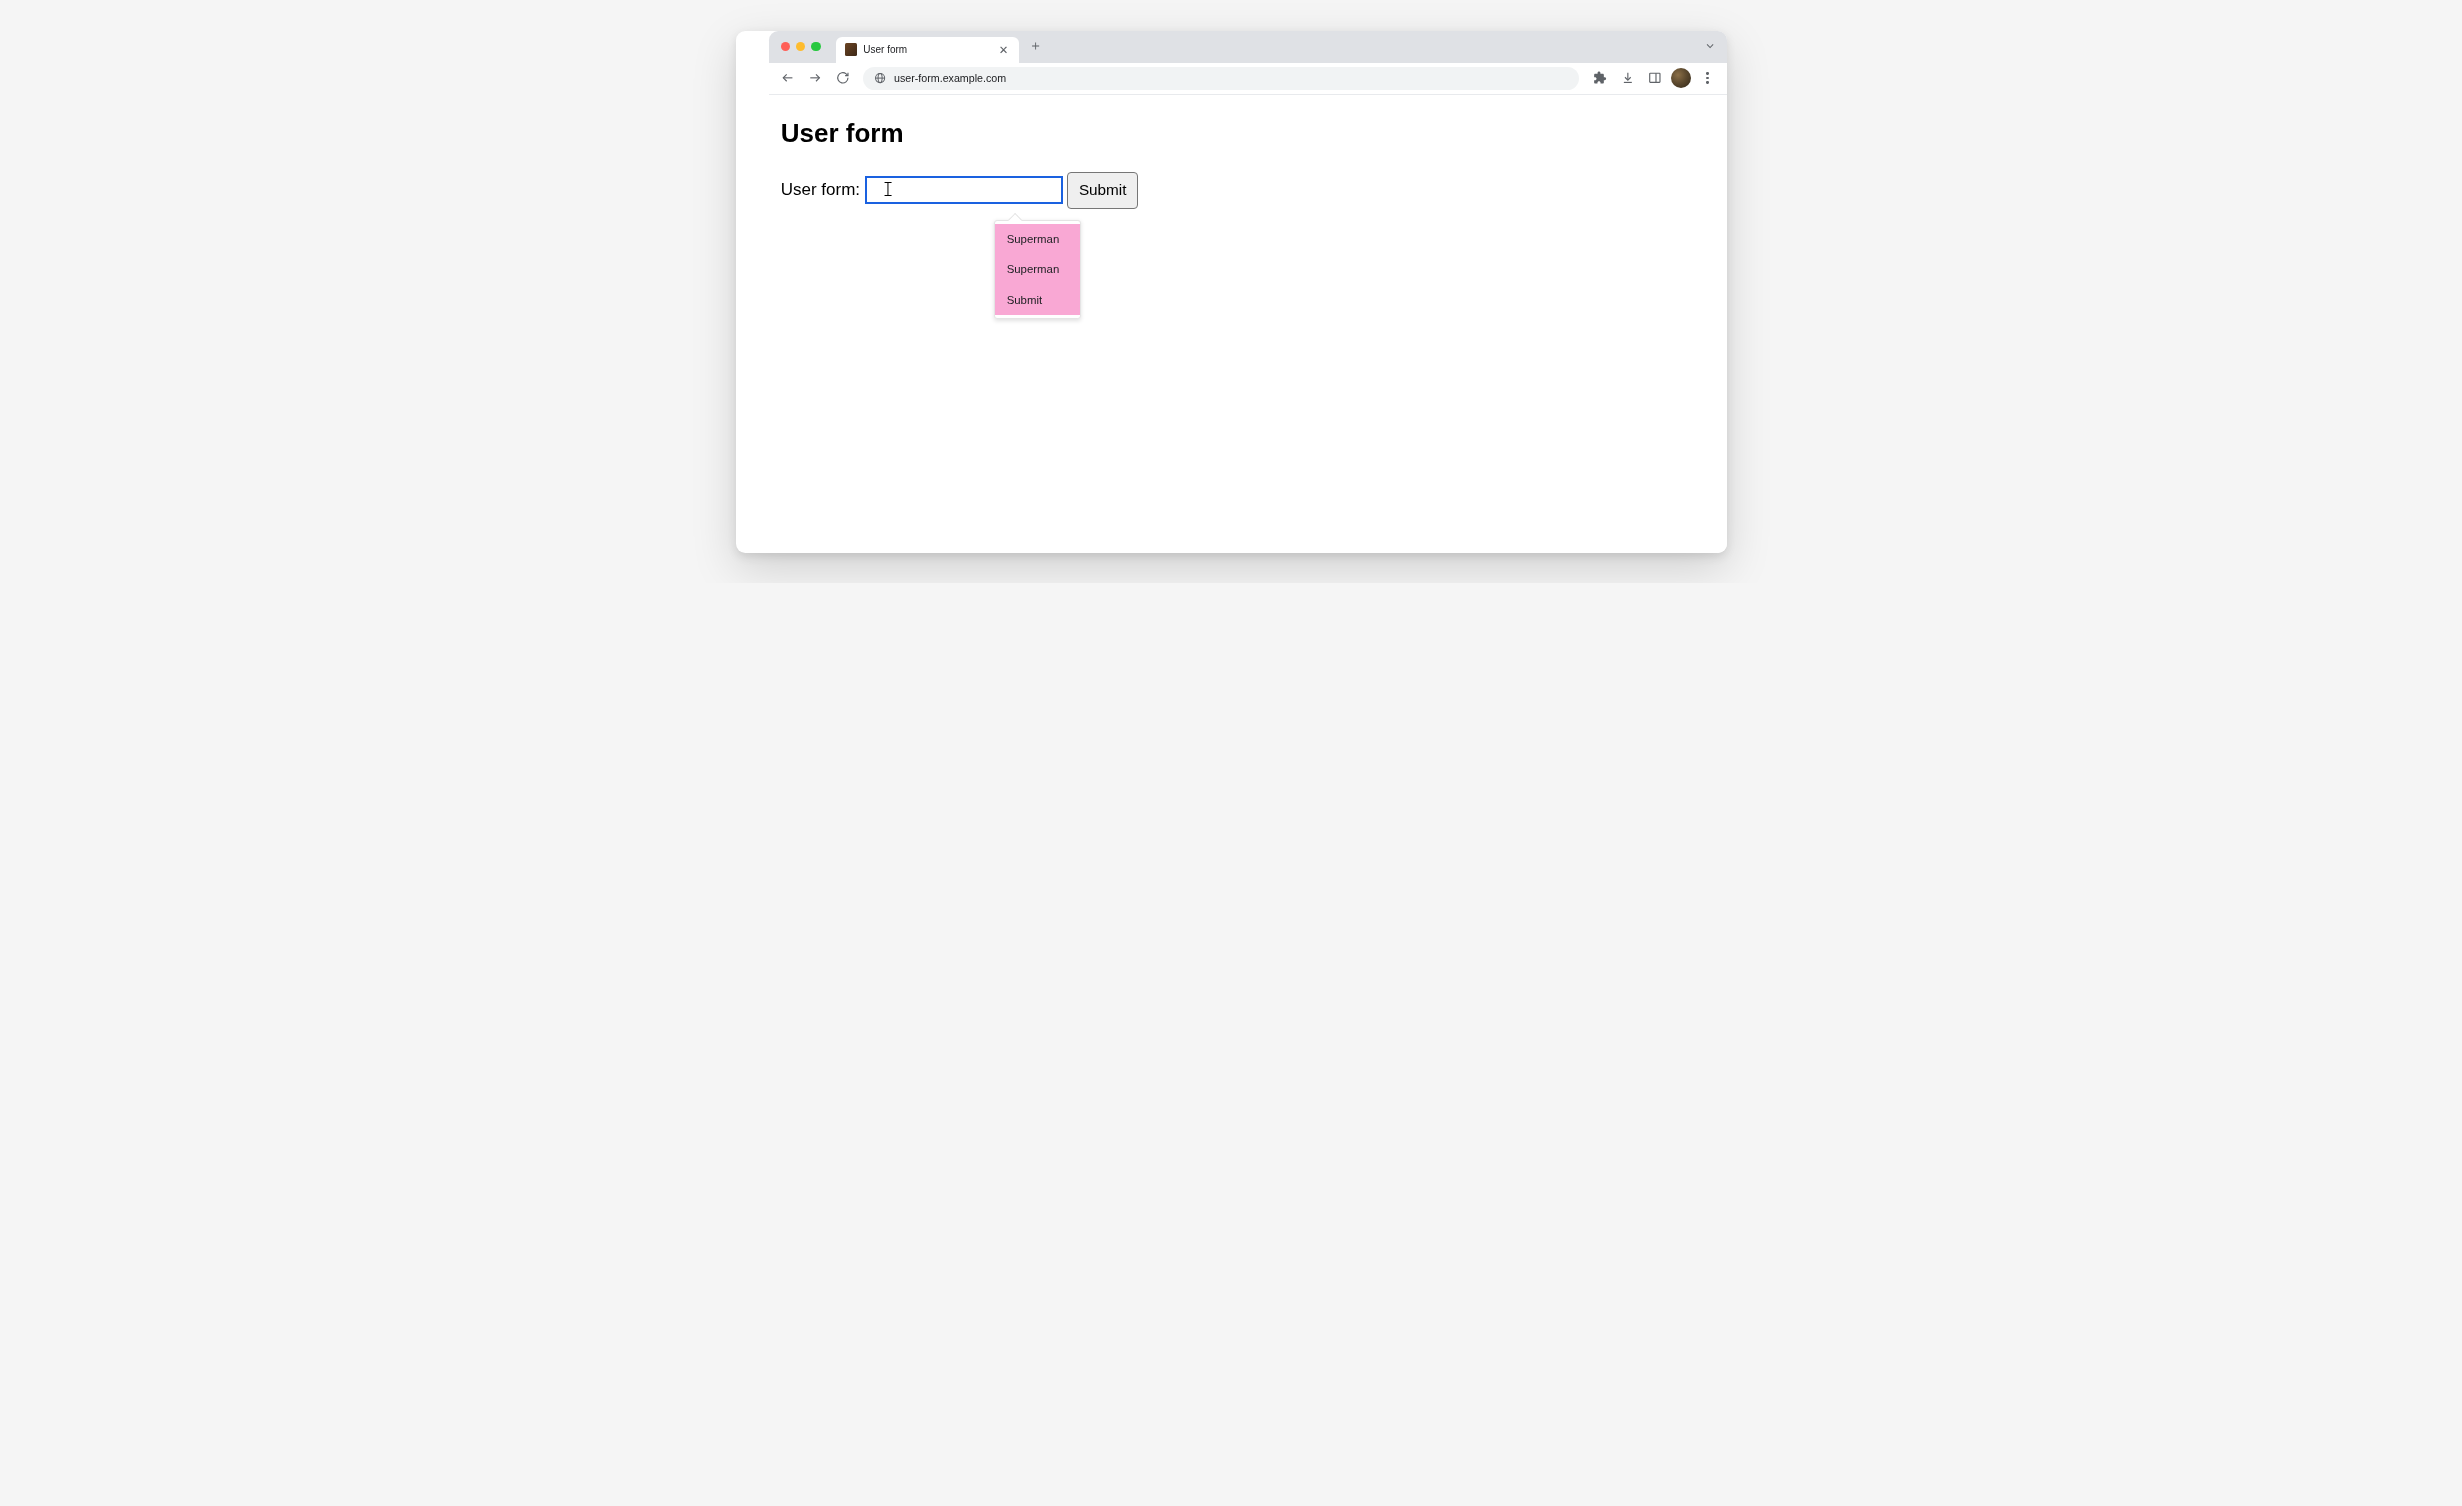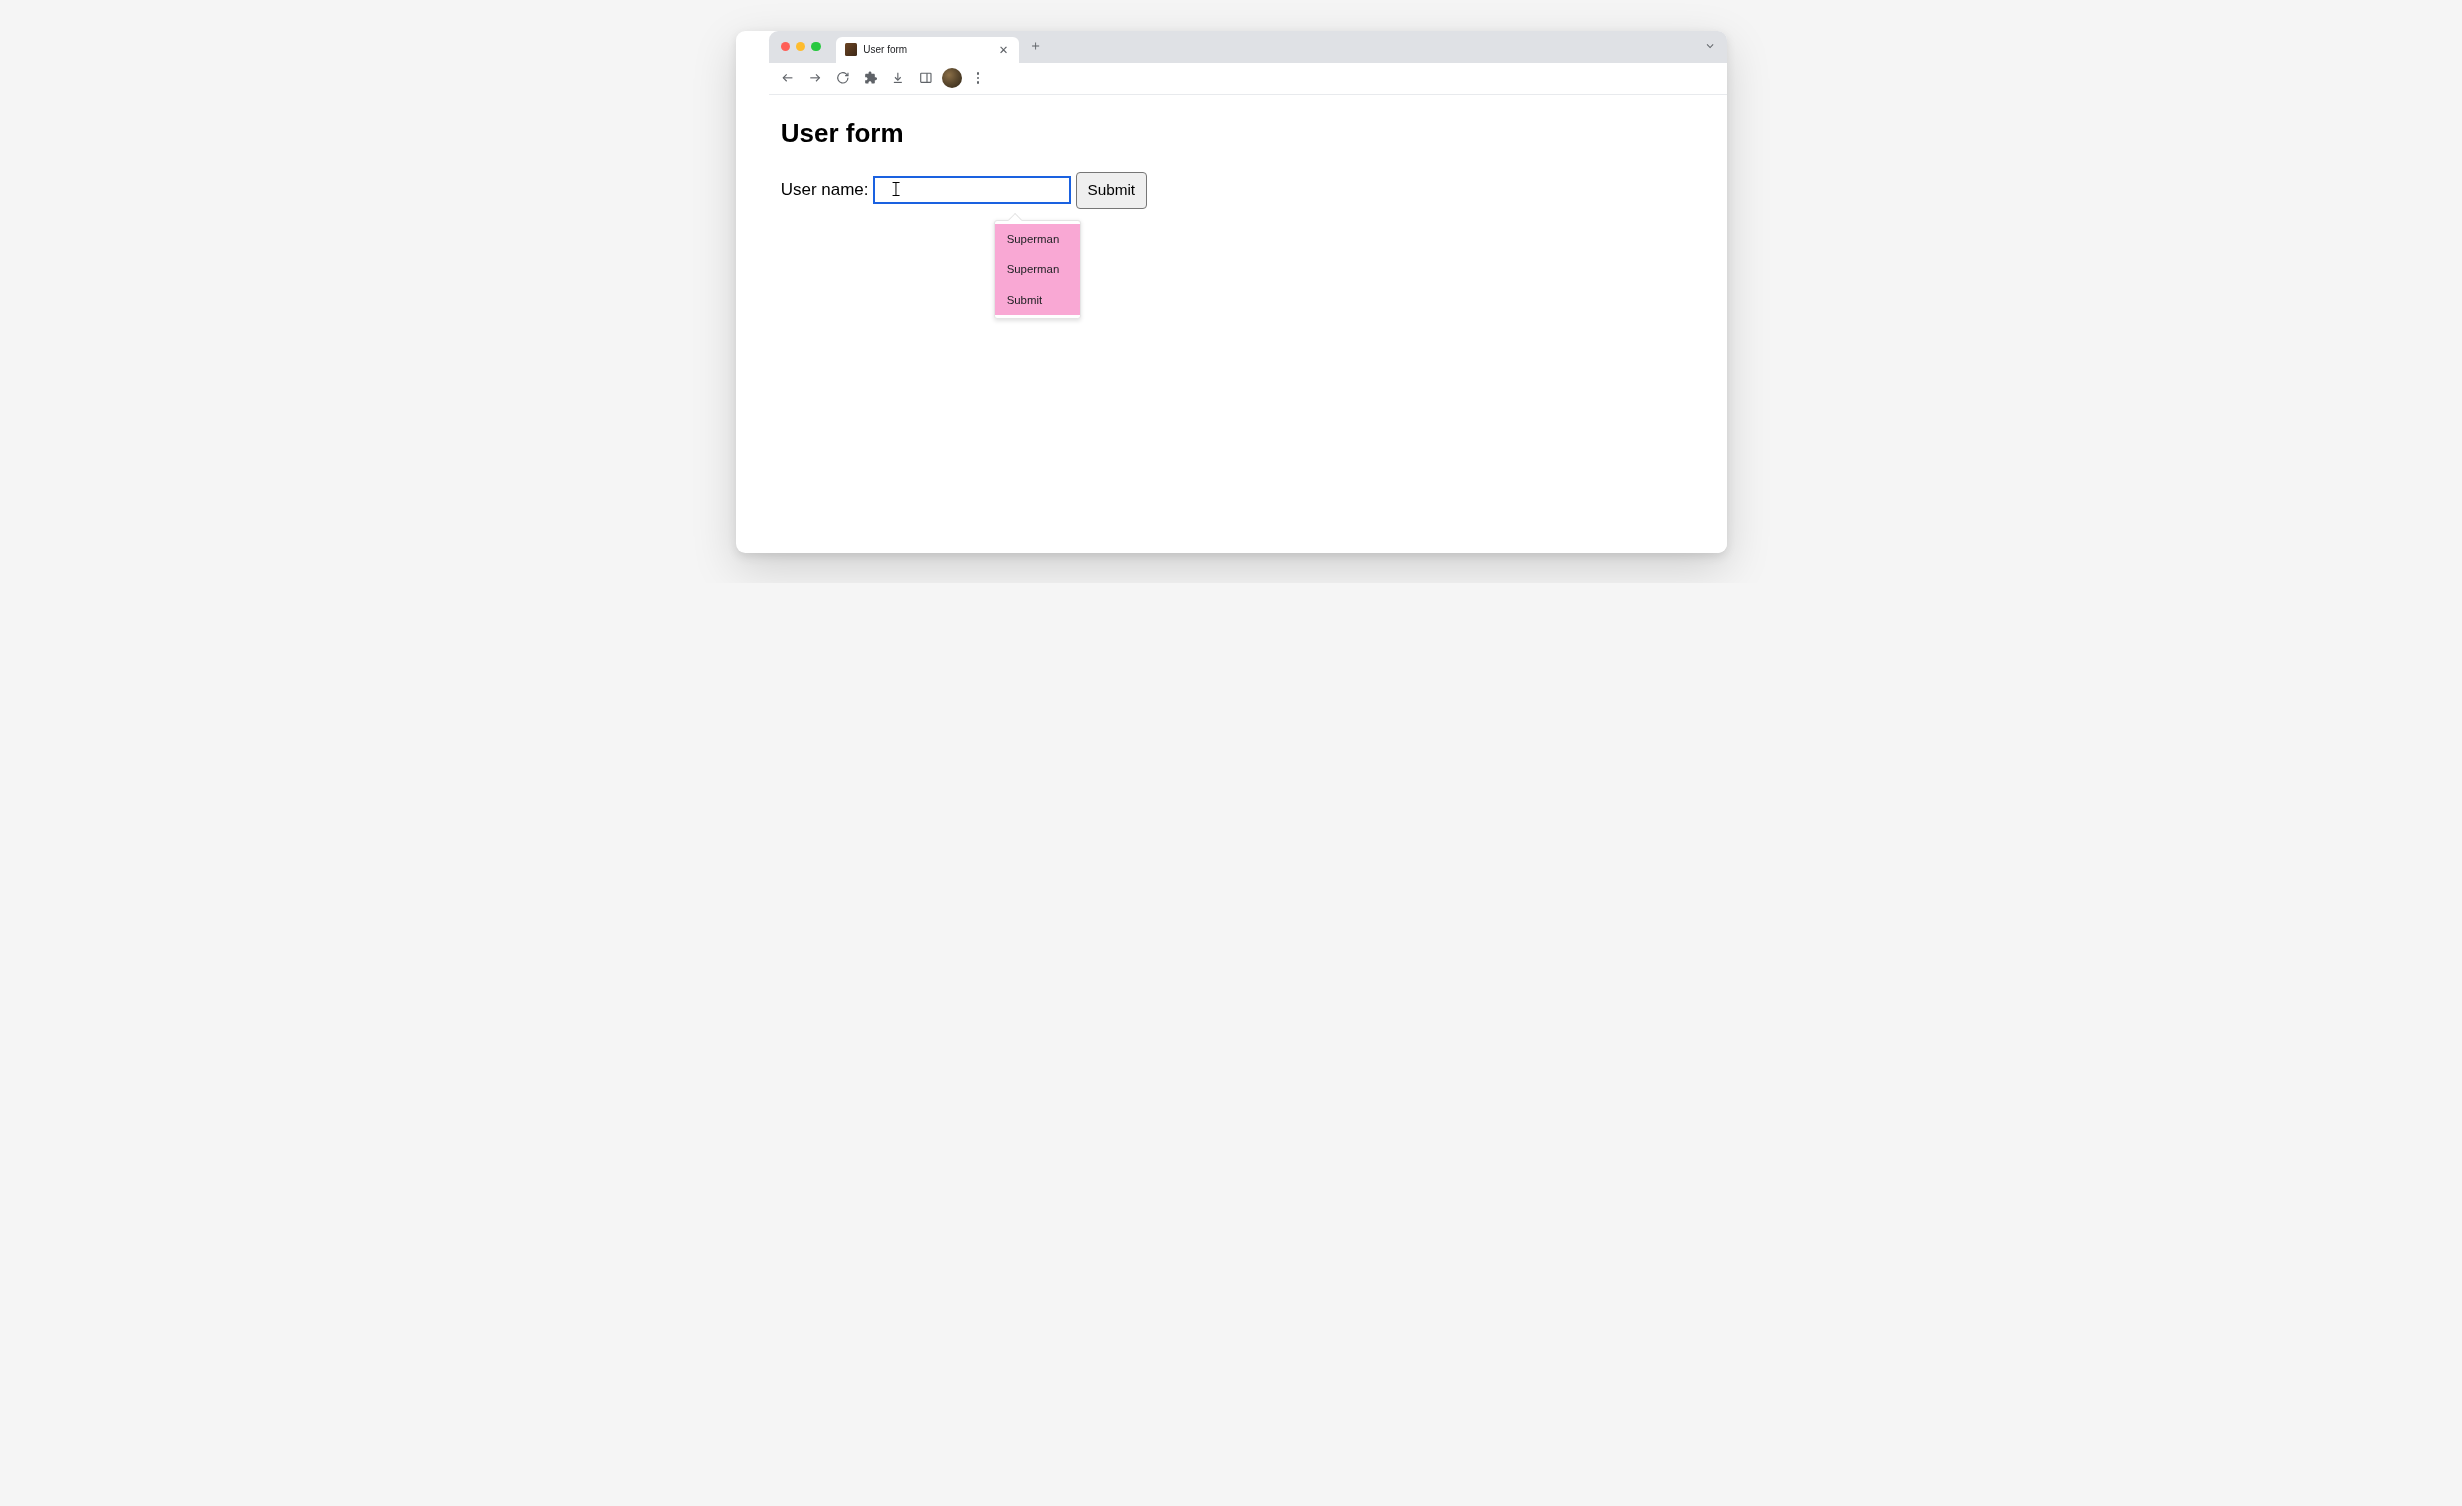--- a/index.html
+++ b/index.html
@@ -349,20 +349,30 @@
           <polyline points="14 6 20 12 14 18"></polyline>
         </svg>
     </div>
     <div class="nav-btn">
       <svg viewBox="0 0 24 24" fill="none" stroke="currentColor" stroke-width="2">
           <path d="M21 12a9 9 0 1 1-3.2-6.9L21 8"></path>
           <polyline points="21 3 21 8 16 8"></polyline>
         </svg>
     </div>
 
+    <div class="address-bar">
+      <span class="address-globe">
+        <svg viewBox="0 0 24 24" fill="none" stroke="currentColor" stroke-width="2">
+            <circle cx="12" cy="12" r="9"></circle>
+            <ellipse cx="12" cy="12" rx="4" ry="9"></ellipse>
+            <line x1="3" y1="12" x2="21" y2="12"></line>
+          </svg>
+      </span>
+      <span>user-form.example.com</span>
+    </div>
 
     <div class="toolbar-right">
       <div class="toolbar-icon">
         <svg viewBox="0 0 24 24" fill="currentColor">
             <path d="M20.5 11H19V7c0-1.1-.9-2-2-2h-4V3.5C13 2.12 11.88 1 10.5 1S8 2.12 8 3.5V5H4c-1.1 0-2 .9-2 2v3.8h1.5c1.49 0 2.7 1.21 2.7 2.7s-1.21 2.7-2.7 2.7H2V20c0 1.1.9 2 2 2h3.8v-1.5c0-1.49 1.21-2.7 2.7-2.7s2.7 1.21 2.7 2.7V22H17c1.1 0 2-.9 2-2v-4h1.5c1.38 0 2.5-1.12 2.5-2.5S21.88 11 20.5 11z"></path>
           </svg>
       </div>
       <div class="toolbar-icon">
         <svg viewBox="0 0 24 24" fill="none" stroke="currentColor" stroke-width="2">
             <path d="M12 3v12"></path>
@@ -384,21 +394,21 @@
             <span></span>
           </div>
       </div>
     </div>
   </div>
 
   <div class="page-content">
     <h1 class="page-heading">User form</h1>
 
     <div class="form-row">
-      <label class="form-label">User name:</label>
+      <label class="form-label">User form:</label>
       <span class="input-wrap">
         <input class="username-input" type="text" value="" style="">
         <span class="text-cursor">
             <span class="text-cursor-stem"></span>
           </span>
       </span>
       <button class="submit-btn">Submit</button>
     </div>
 
     <div class="autocomplete-box">

